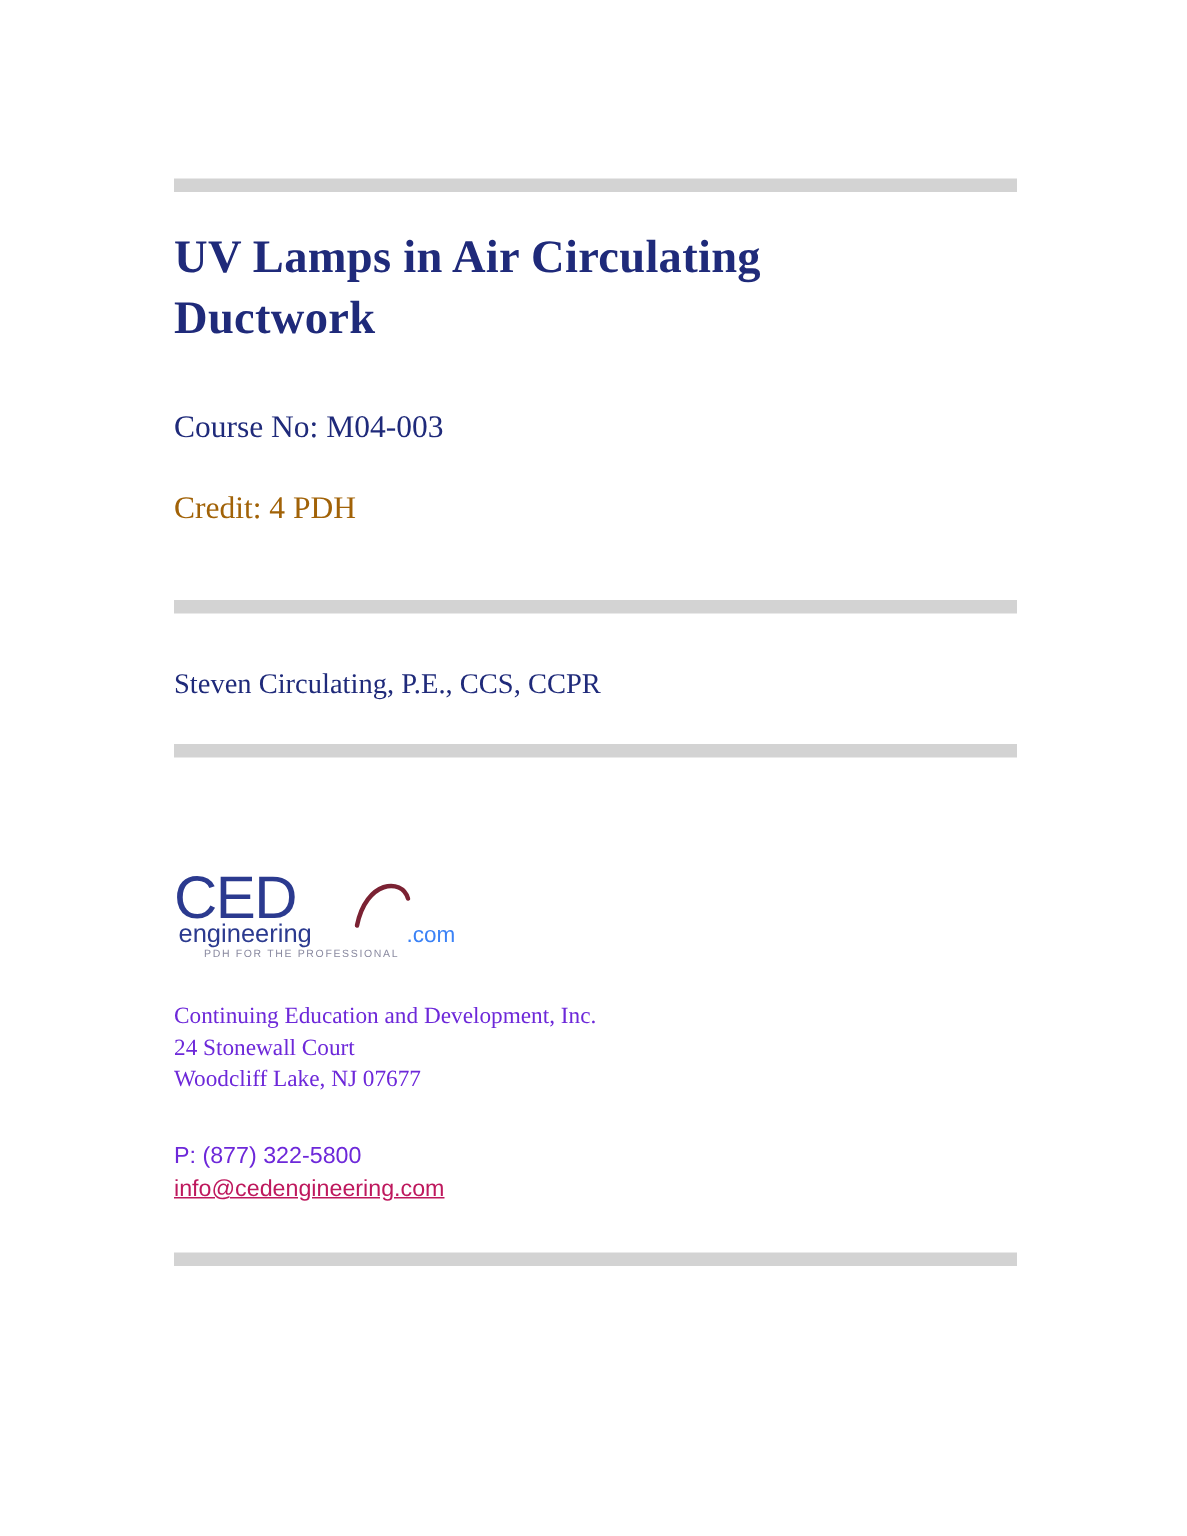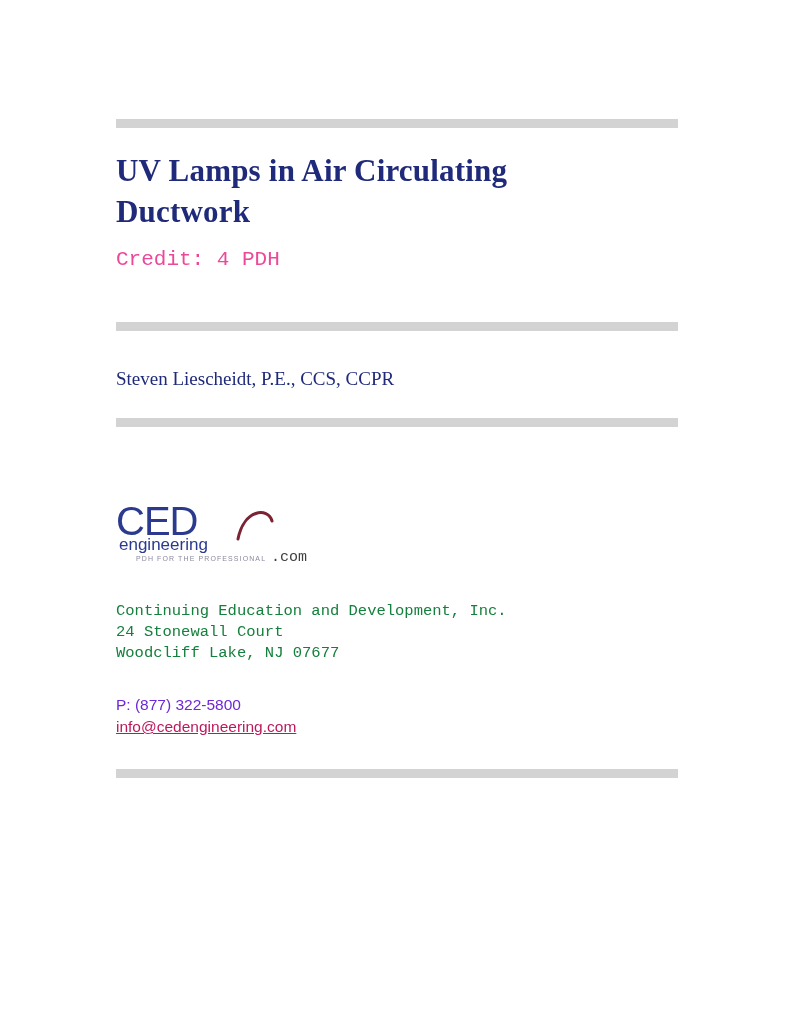--- a/index.html
+++ b/index.html
@@ -45,25 +45,24 @@
     width: 500px;
     letter-spacing: 0.2px;
   }
   .course-line {
     color: #1f2a7a;
     font-size: 21px;
     line-height: 28px;
     margin-top: 38px;
   }
   .credit-line {
-    color: #ec4899;
+    color: #a16207;
     font-size: 21px;
     line-height: 28px;
-    margin-top: 14px;
-    font-family: Liberation Mono, monospace;
+    margin-top: 26px;
   }
   .author {
     color: #1f2a7a;
     font-size: 19px;
     line-height: 24px;
     margin-top: 36px;
   }
   .logo-block {
     margin-top: 72px;
     height: 62px;
@@ -86,47 +85,47 @@
     color: #2b3a8f;
     position: absolute;
     left: 3px;
     top: 36px;
     letter-spacing: 0px;
     text-align: right;
   }
   .logo-dot {
     position: absolute;
     left: 155px;
-    top: 50px;
-    font-family: Liberation Mono, monospace;
+    top: 38px;
+    font-family: Liberation Sans, sans-serif;
     font-size: 15px;
-    color: #404040;
+    color: #3b82f6;
   }
   .logo-tag {
     font-family: "Liberation Sans", sans-serif;
     font-size: 7px;
     color: #8a8aa0;
     letter-spacing: 1.1px;
     position: absolute;
     left: 20px;
     top: 56px;
   }
   .logo-swoosh {
     position: absolute;
     left: 118px;
     top: 6px;
     width: 40px;
     height: 38px;
   }
   .addr {
-    font-family: Liberation Mono, monospace;
+    font-family: Liberation Serif, serif;
     font-size: 15.5px;
     line-height: 21px;
-    color: #15803d;
-    margin-top: 40px;
+    color: #6d28d9;
+    margin-top: 28px;
   }
   .phone {
     font-family: "Liberation Sans", sans-serif;
     font-size: 15.5px;
     line-height: 21px;
     color: #6d28d9;
     margin-top: 30px;
   }
   .email {
     font-family: "Liberation Sans", sans-serif;
@@ -142,25 +141,26 @@
 </head>
 <body>
 
 <div class="page">
   <div class="content">
 
     <div class="rule rule-top"></div>
 
     <h1 class="doc-title">UV Lamps in Air Circulating Ductwork</h1>
 
+    <div class="course-line">Course No: M04-003</div>
     <div class="credit-line">Credit: 4 PDH</div>
 
     <div class="rule rule-mid"></div>
 
-    <div class="author">Steven Liescheidt, P.E., CCS, CCPR</div>
+    <div class="author">Steven Circulating, P.E., CCS, CCPR</div>
 
     <div class="rule rule-mid2"></div>
 
     <div class="logo-block">
       <span class="logo-ced">CED</span>
       <svg class="logo-swoosh" viewBox="0 0 40 38">
         <path d="M4 34 C 10 4, 34 2, 38 16" stroke="#7b2233" stroke-width="3" fill="none" stroke-linecap="round"></path>
       </svg>
       <span class="logo-eng">engineering</span>
       <span class="logo-dot">.com</span>

